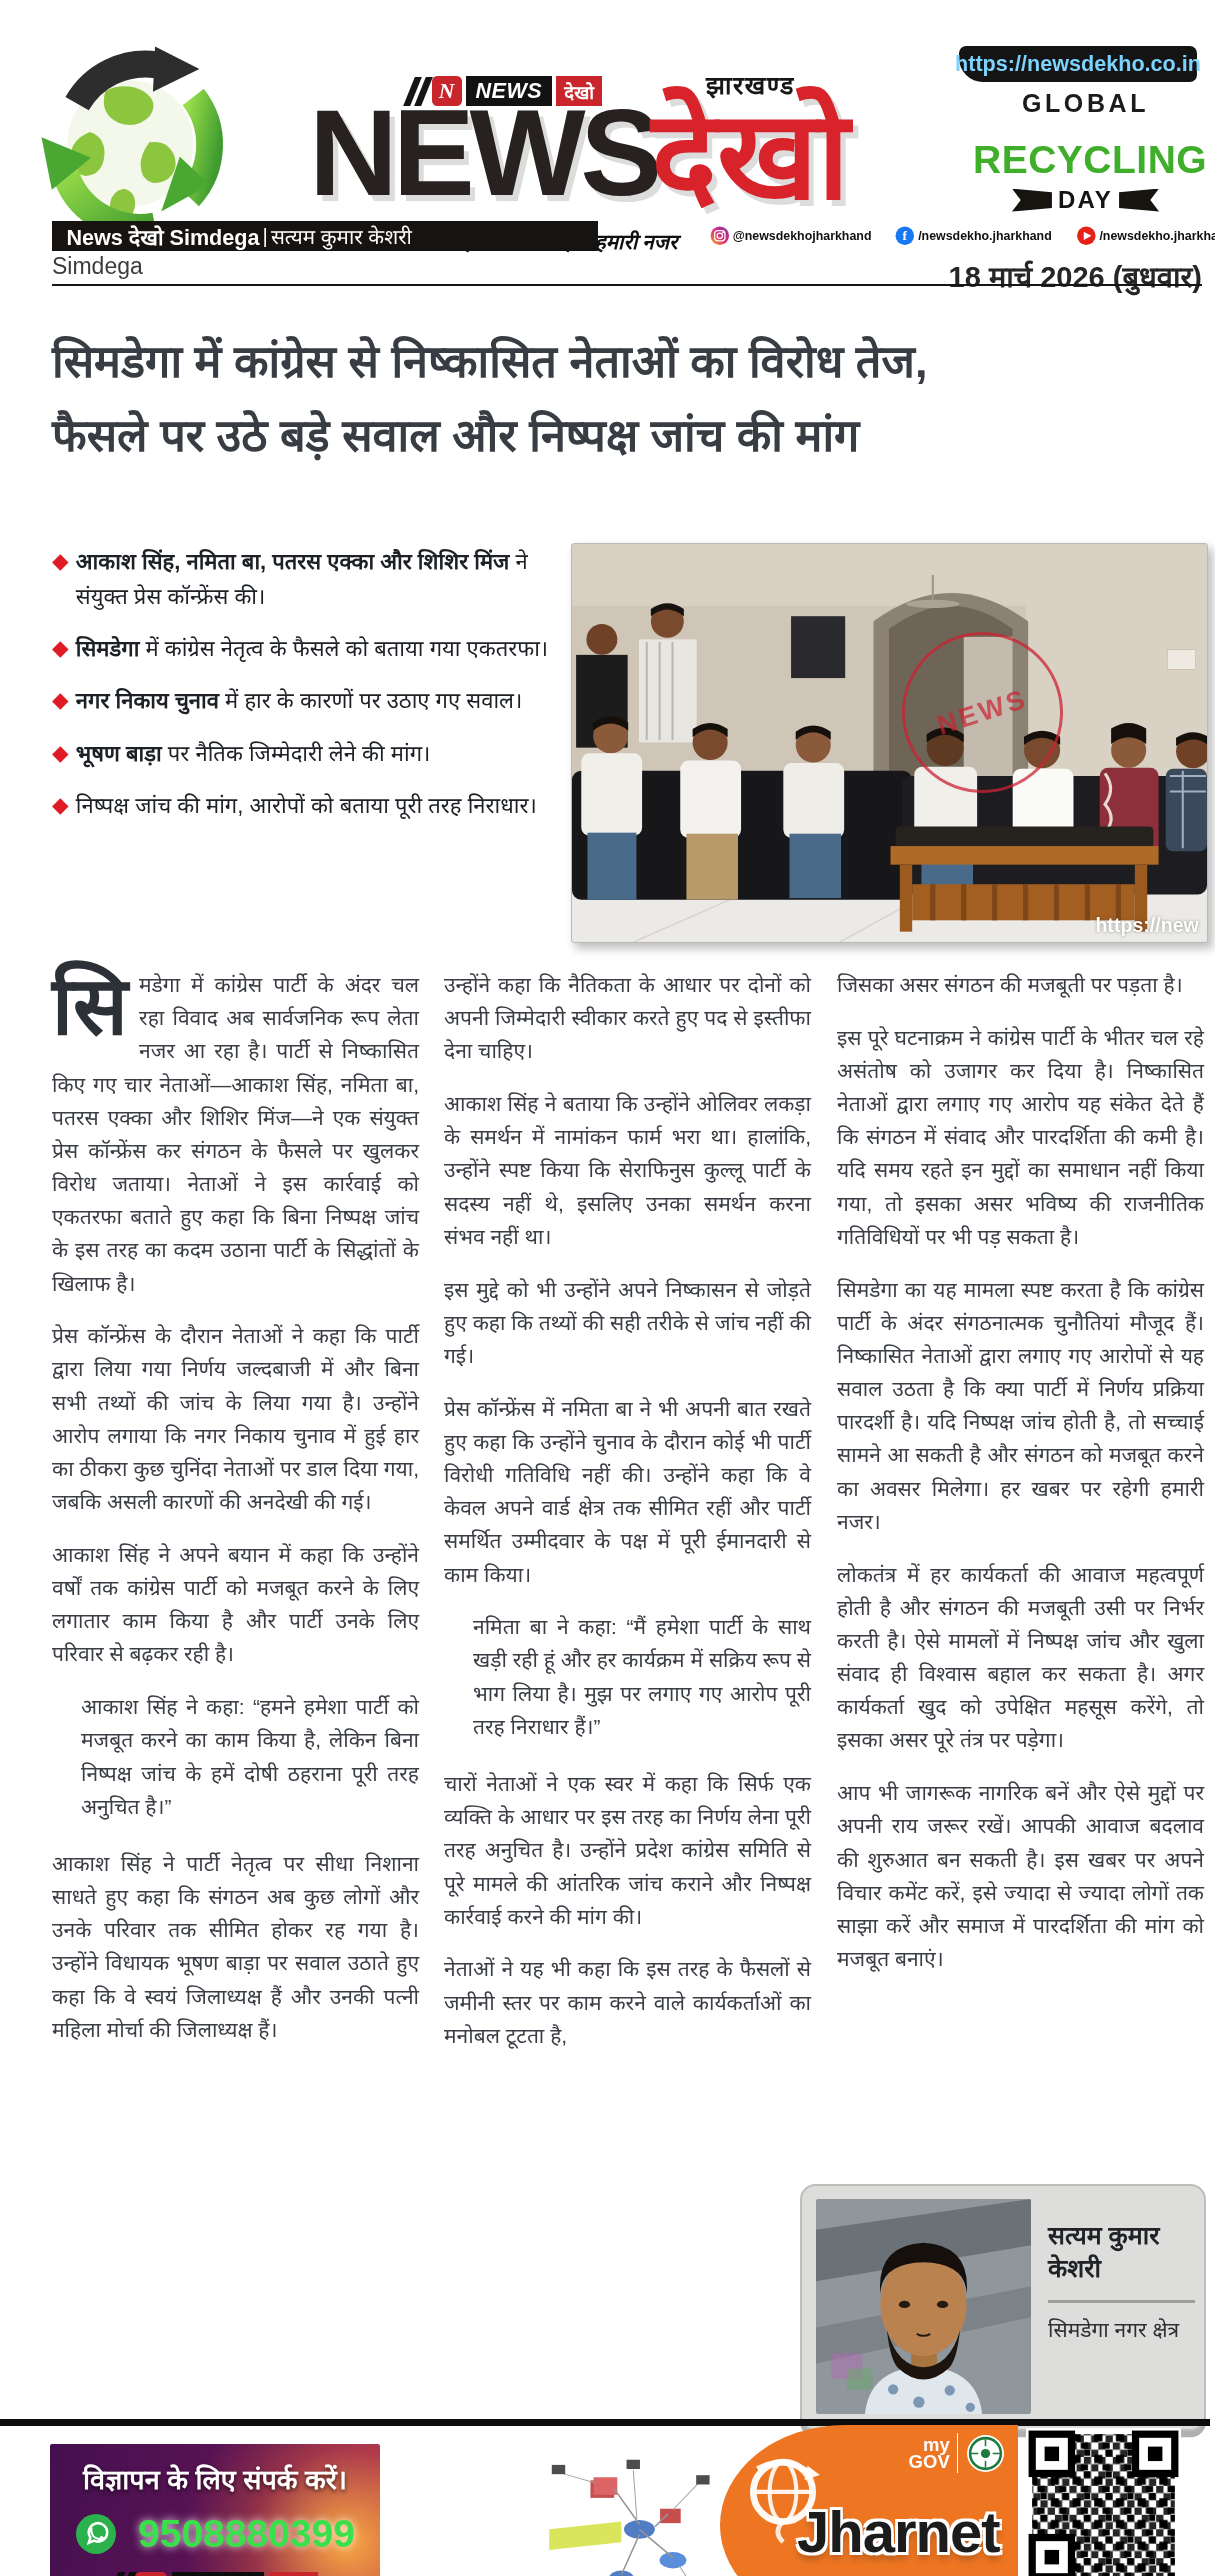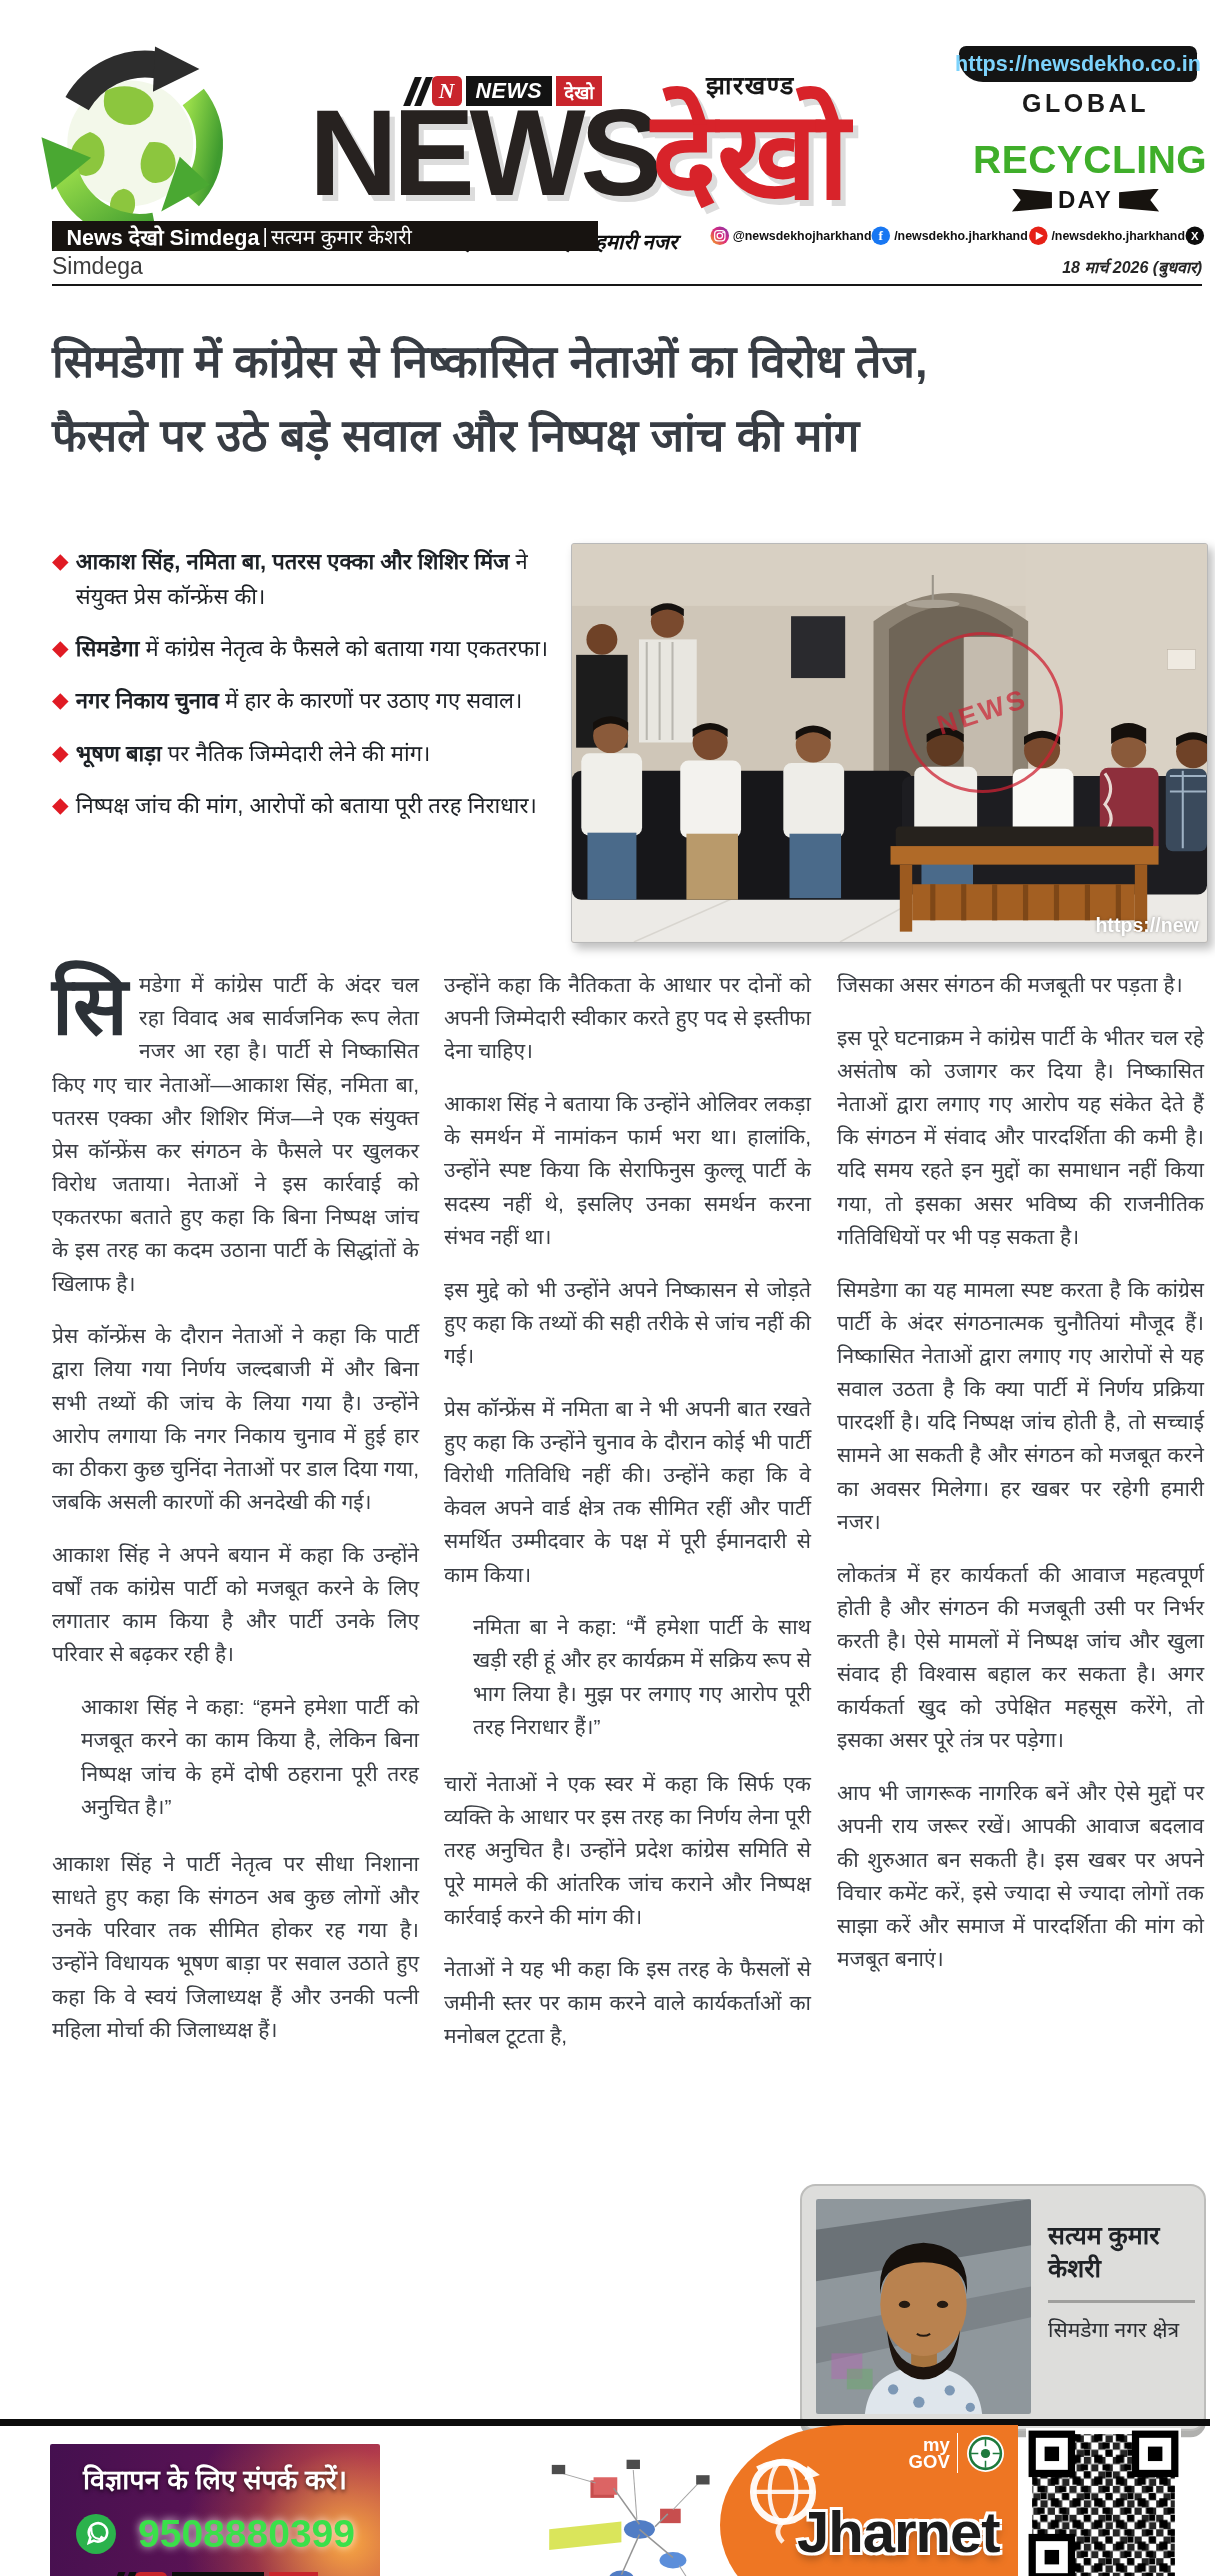--- a/index.html
+++ b/index.html
@@ -34,26 +34,26 @@
   .rib{width:40px;height:23px;background:#17130f;}
   .rib.l{clip-path:polygon(0 0,100% 16%,100% 84%,0 100%,22% 50%);}
   .rib.r{clip-path:polygon(0 16%,100% 0,78% 50%,100% 100%,0 84%);}
   .grd-day span.word{font-size:24px;font-weight:700;color:#141414;letter-spacing:2.1px;}
 
   .black-bar{position:absolute;left:52px;top:221px;width:546px;height:30px;background:#171310;
         display:flex;align-items:center;gap:3px;padding-left:14.4px;box-sizing:border-box;color:#fff;}
   .bb-left{font-size:21.6px;font-weight:800;}
   .bb-sep{font-size:20.6px;font-weight:300;color:#fff;}
   .bb-right{font-size:20.6px;font-weight:500;}
-  .socials{position:absolute;left:710px;top:226px;width:495px;display:flex;align-items:center;gap:0;}
+  .socials{position:absolute;left:710px;top:226px;width:495px;display:flex;align-items:center;gap:24px;}
   .social{display:flex;align-items:center;gap:3.1px;}
   .social .handle{font-size:12.4px;font-weight:800;color:#101010;white-space:nowrap;}
   .loc{position:absolute;left:52px;top:253px;font-size:23px;color:#3c3c3c;}
-  .date{position:absolute;left:876px;top:256px;width:326px;text-align:right;font-size:16px;
-        font-weight:600;color:#262626;font-style:italic;}
+  .date{position:absolute;left:876px;top:256px;width:326px;text-align:right;font-size:29px;
+        font-weight:600;color:#262626;}
   .top-rule{position:absolute;left:52px;top:284px;width:1150px;height:2.1px;background:#161616;}
 
   
   .kicker{position:absolute;left:52px;top:292px;width:1154px;font-size:21px;font-weight:700;
         color:#30343a;line-height:1.4;}
   .headline{position:absolute;left:52px;top:325px;width:1157px;font-size:45px;font-weight:700;
         color:#383d44;line-height:1.65;}
 
   
   .bullets{position:absolute;left:52px;top:545px;width:515px;}

